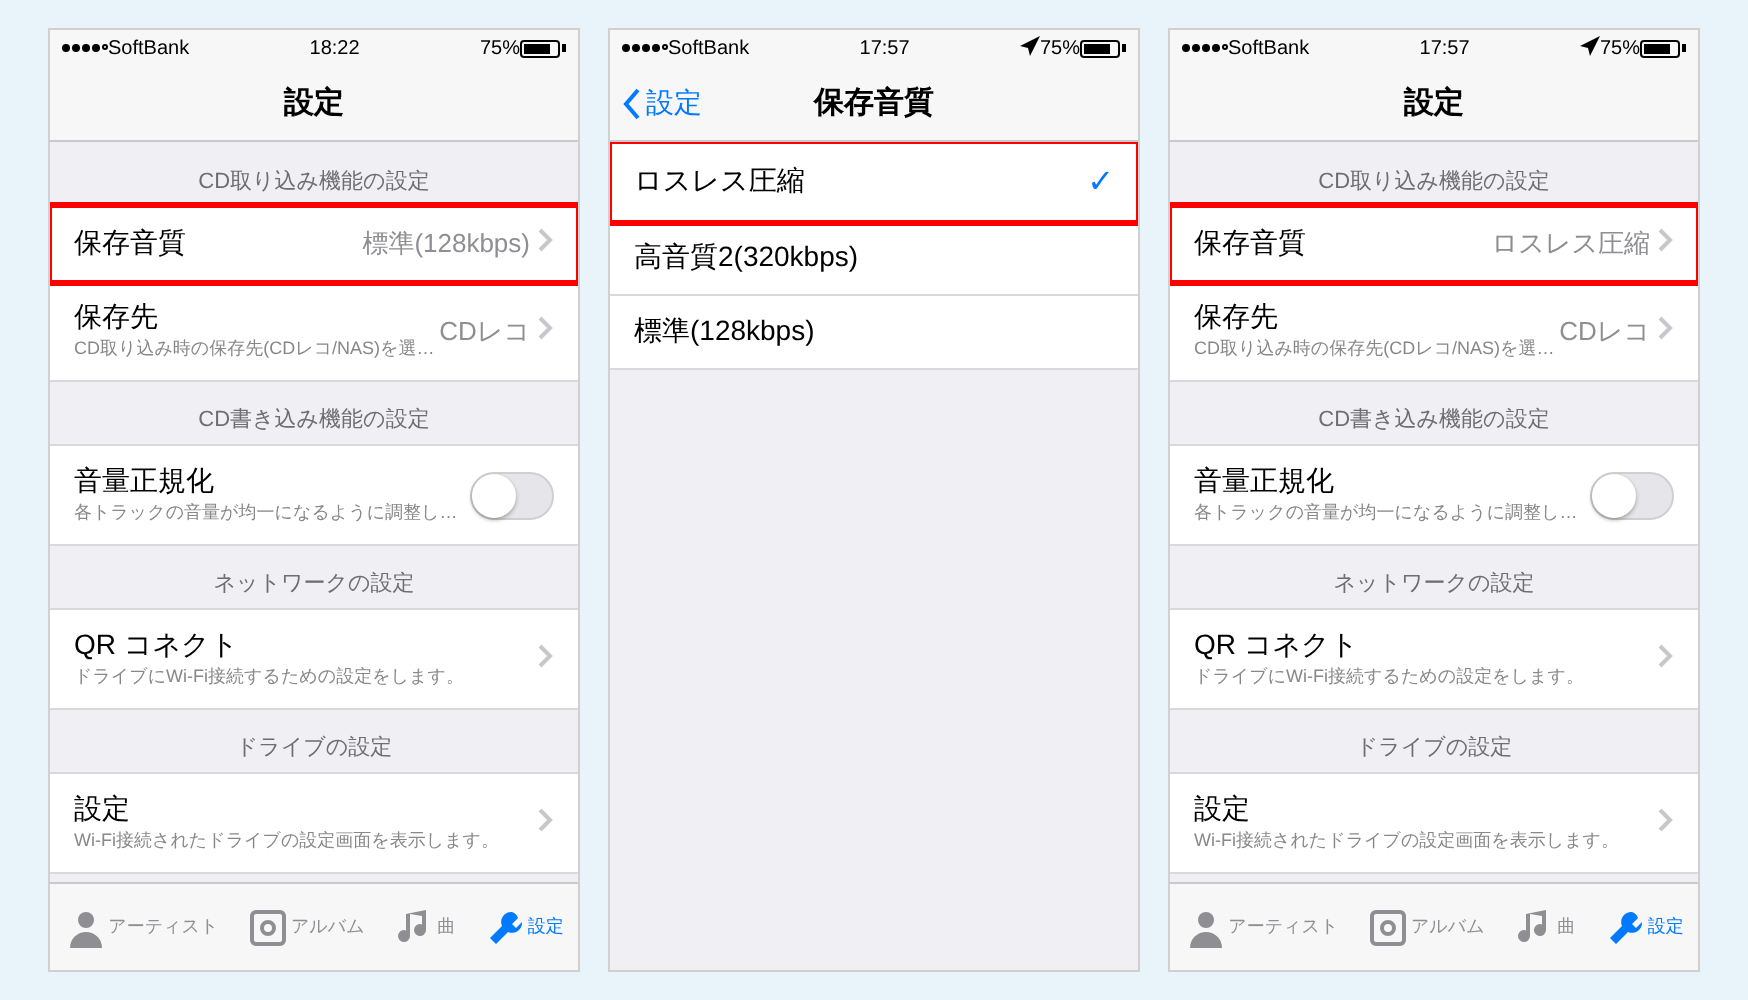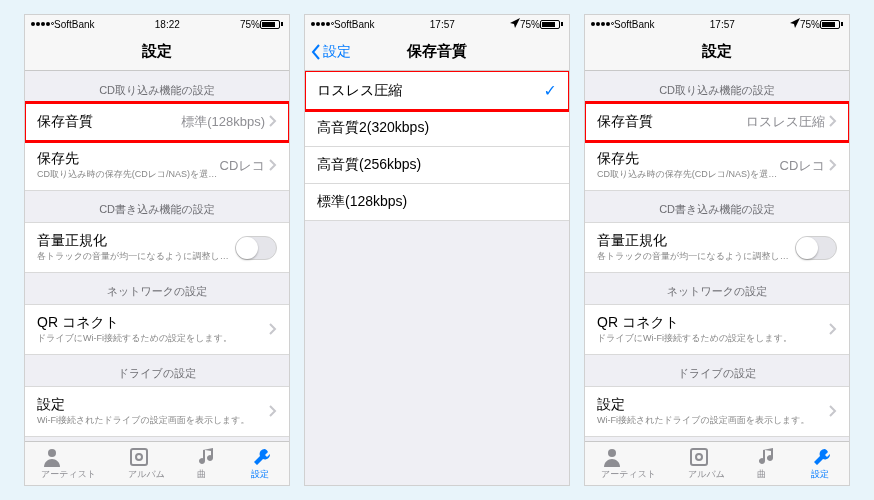--- a/index.html
+++ b/index.html
@@ -88,21 +88,21 @@
   .toggle-knob { position:absolute; width:22px; height:22px; border-radius:50%; background:#fff; top:0; left:0; box-shadow:0 1px 2px rgba(0,0,0,0.3);}
   .checkmark { color:#007aff; font-size:16px; }
   .tabbar {
     height: 44px;
     background: #f7f7f7;
     border-top: 1px solid #c8c8c8;
     display: flex;
     justify-content: space-around;
     align-items: center;
   }
-  .tab { display:flex; flex-direction:column; color:#8e8e93; font-size:9px; }
+  .tab { display:flex; flex-direction:row; align-items:center; color:#8e8e93; font-size:9px; }
   .tab.active { color:#007aff; }
   .tab-icon { width:22px; height:22px; display:flex; align-items:center; justify-content:center; }
   .loc-arrow { display:inline-block; }
 </style>
 </head>
 <body>
 
 <div class="phone">
     <div class="statusbar">
     <div class="sb-left">
@@ -262,25 +262,20 @@
         </div>
         <span class="checkmark">✓</span>
       </div>
       <div class="cell">
         <div class="cell-main">
         <div class="cell-title">高音質2(320kbps)</div>
         </div>
       </div>
       <div class="cell">
         <div class="cell-main">
-        <div class="cell-title">高音質(256kbps)</div>
-        </div>
-      </div>
-      <div class="cell">
-        <div class="cell-main">
         <div class="cell-title">標準(128kbps)</div>
         </div>
       </div>
     </div>
   </div>
 <div class="phone">
     <div class="statusbar">
     <div class="sb-left">
       <span class="dots">
         <span class="dot"></span>

